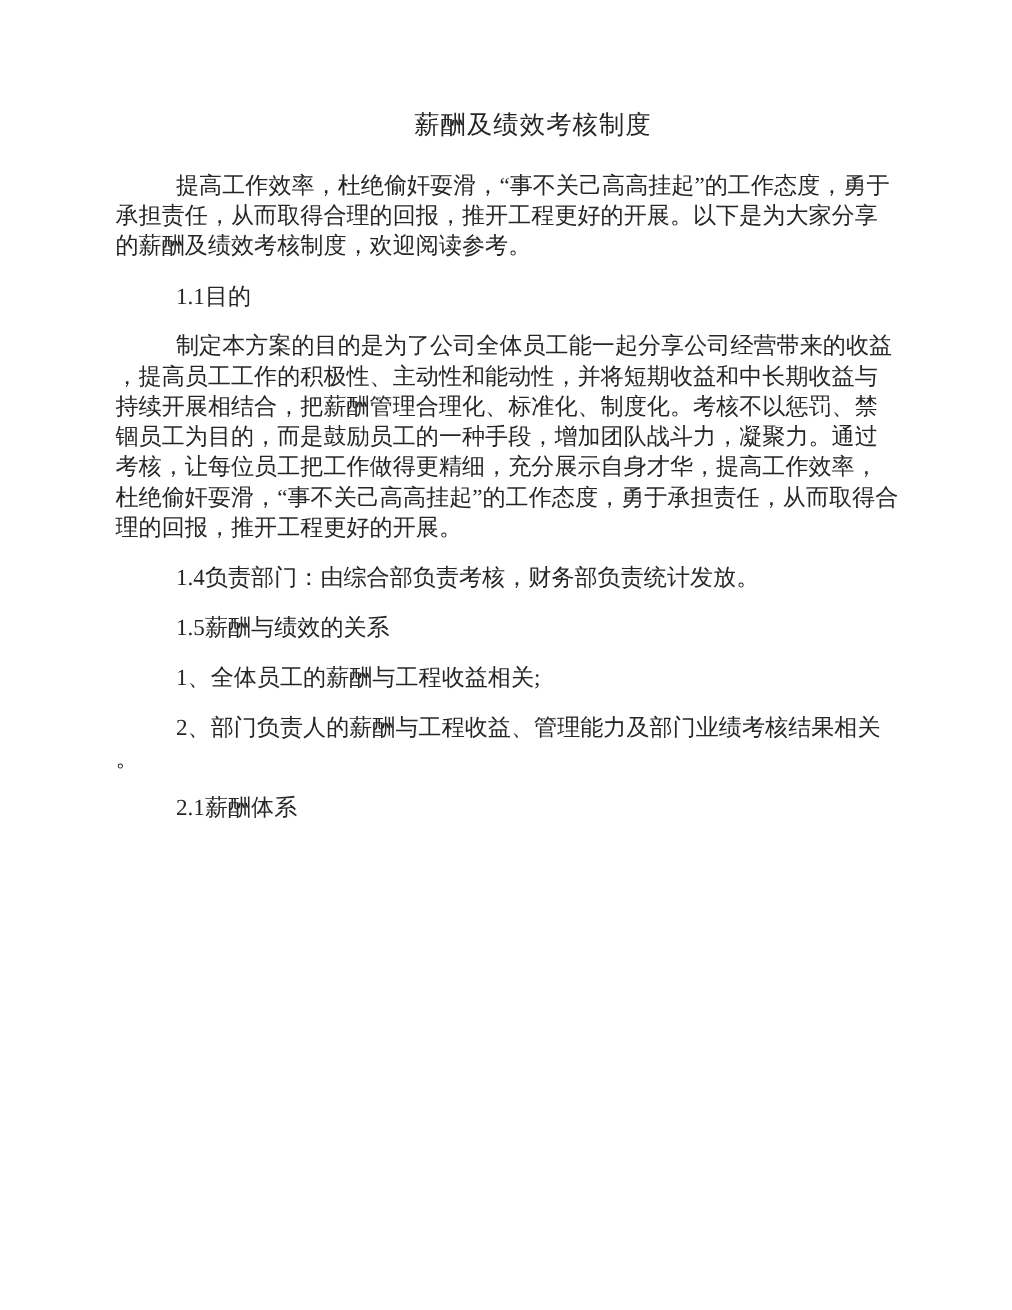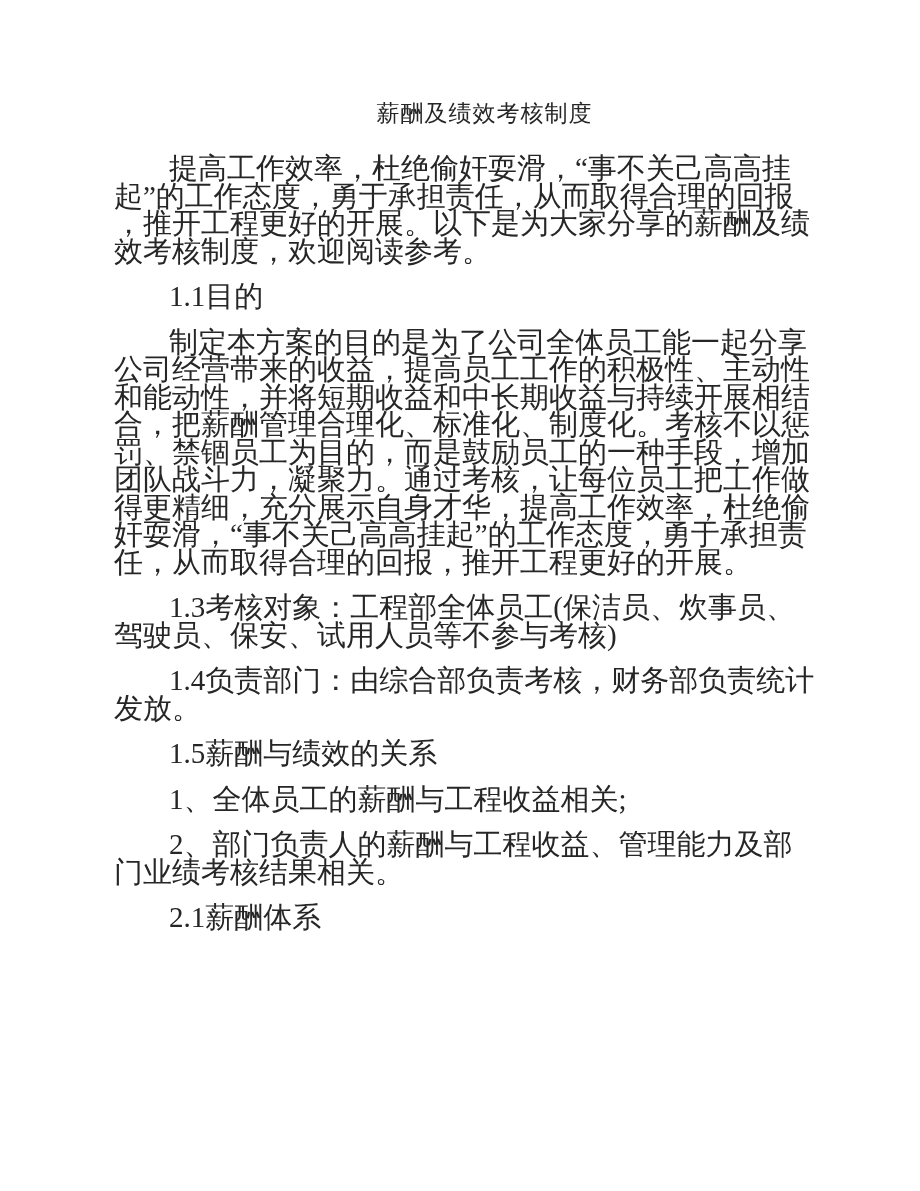--- a/index.html
+++ b/index.html
@@ -23,38 +23,37 @@
     font-weight: normal;
     letter-spacing: 1px;
     text-align: center;
     line-height: 28px;
     margin: 0 0 27px 0;
   }
   .doc-body {
     width: 714px;
   }
   .para {
-    font-size: 29px;
+    font-size: 21px;
     line-height: 27.5px;
-    margin: 0 0 18px 11px;
+    margin: 0 0 18px 2px;
     text-indent: 55px;
     text-align: left;
     word-break: break-all;
     line-break: anywhere;
   }
 </style>
 </head>
 <body style="background: rgb(255, 255, 255); color: rgb(38, 38, 38);">
 
 <div class="page">
   <h1 class="doc-title">薪酬及绩效考核制度</h1>
   <div class="doc-body" id="doc-body">
       <p class="para">提高工作效率，杜绝偷奸耍滑，“事不关己高高挂起”的工作态度，勇于承担责任，从而取得合理的回报，推开工程更好的开展。以下是为大家分享的薪酬及绩效考核制度，欢迎阅读参考。</p>
       <p class="para">1.1目的</p>
       <p class="para">制定本方案的目的是为了公司全体员工能一起分享公司经营带来的收益，提高员工工作的积极性、主动性和能动性，并将短期收益和中长期收益与持续开展相结合，把薪酬管理合理化、标准化、制度化。考核不以惩罚、禁锢员工为目的，而是鼓励员工的一种手段，增加团队战斗力，凝聚力。通过考核，让每位员工把工作做得更精细，充分展示自身才华，提高工作效率，杜绝偷奸耍滑，“事不关己高高挂起”的工作态度，勇于承担责任，从而取得合理的回报，推开工程更好的开展。</p>
-      <p class="para">1.3考核对象：工程部全体员工(保洁员、炊事员、驾驶员、保安、试用人员等不参与考核)</p>
       <p class="para">1.4负责部门：由综合部负责考核，财务部负责统计发放。</p>
       <p class="para">1.5薪酬与绩效的关系</p>
       <p class="para">1、全体员工的薪酬与工程收益相关;</p>
       <p class="para">2、部门负责人的薪酬与工程收益、管理能力及部门业绩考核结果相关。</p>
       <p class="para">2.1薪酬体系</p>
     </div>
 </div>
 
 </body></html>

